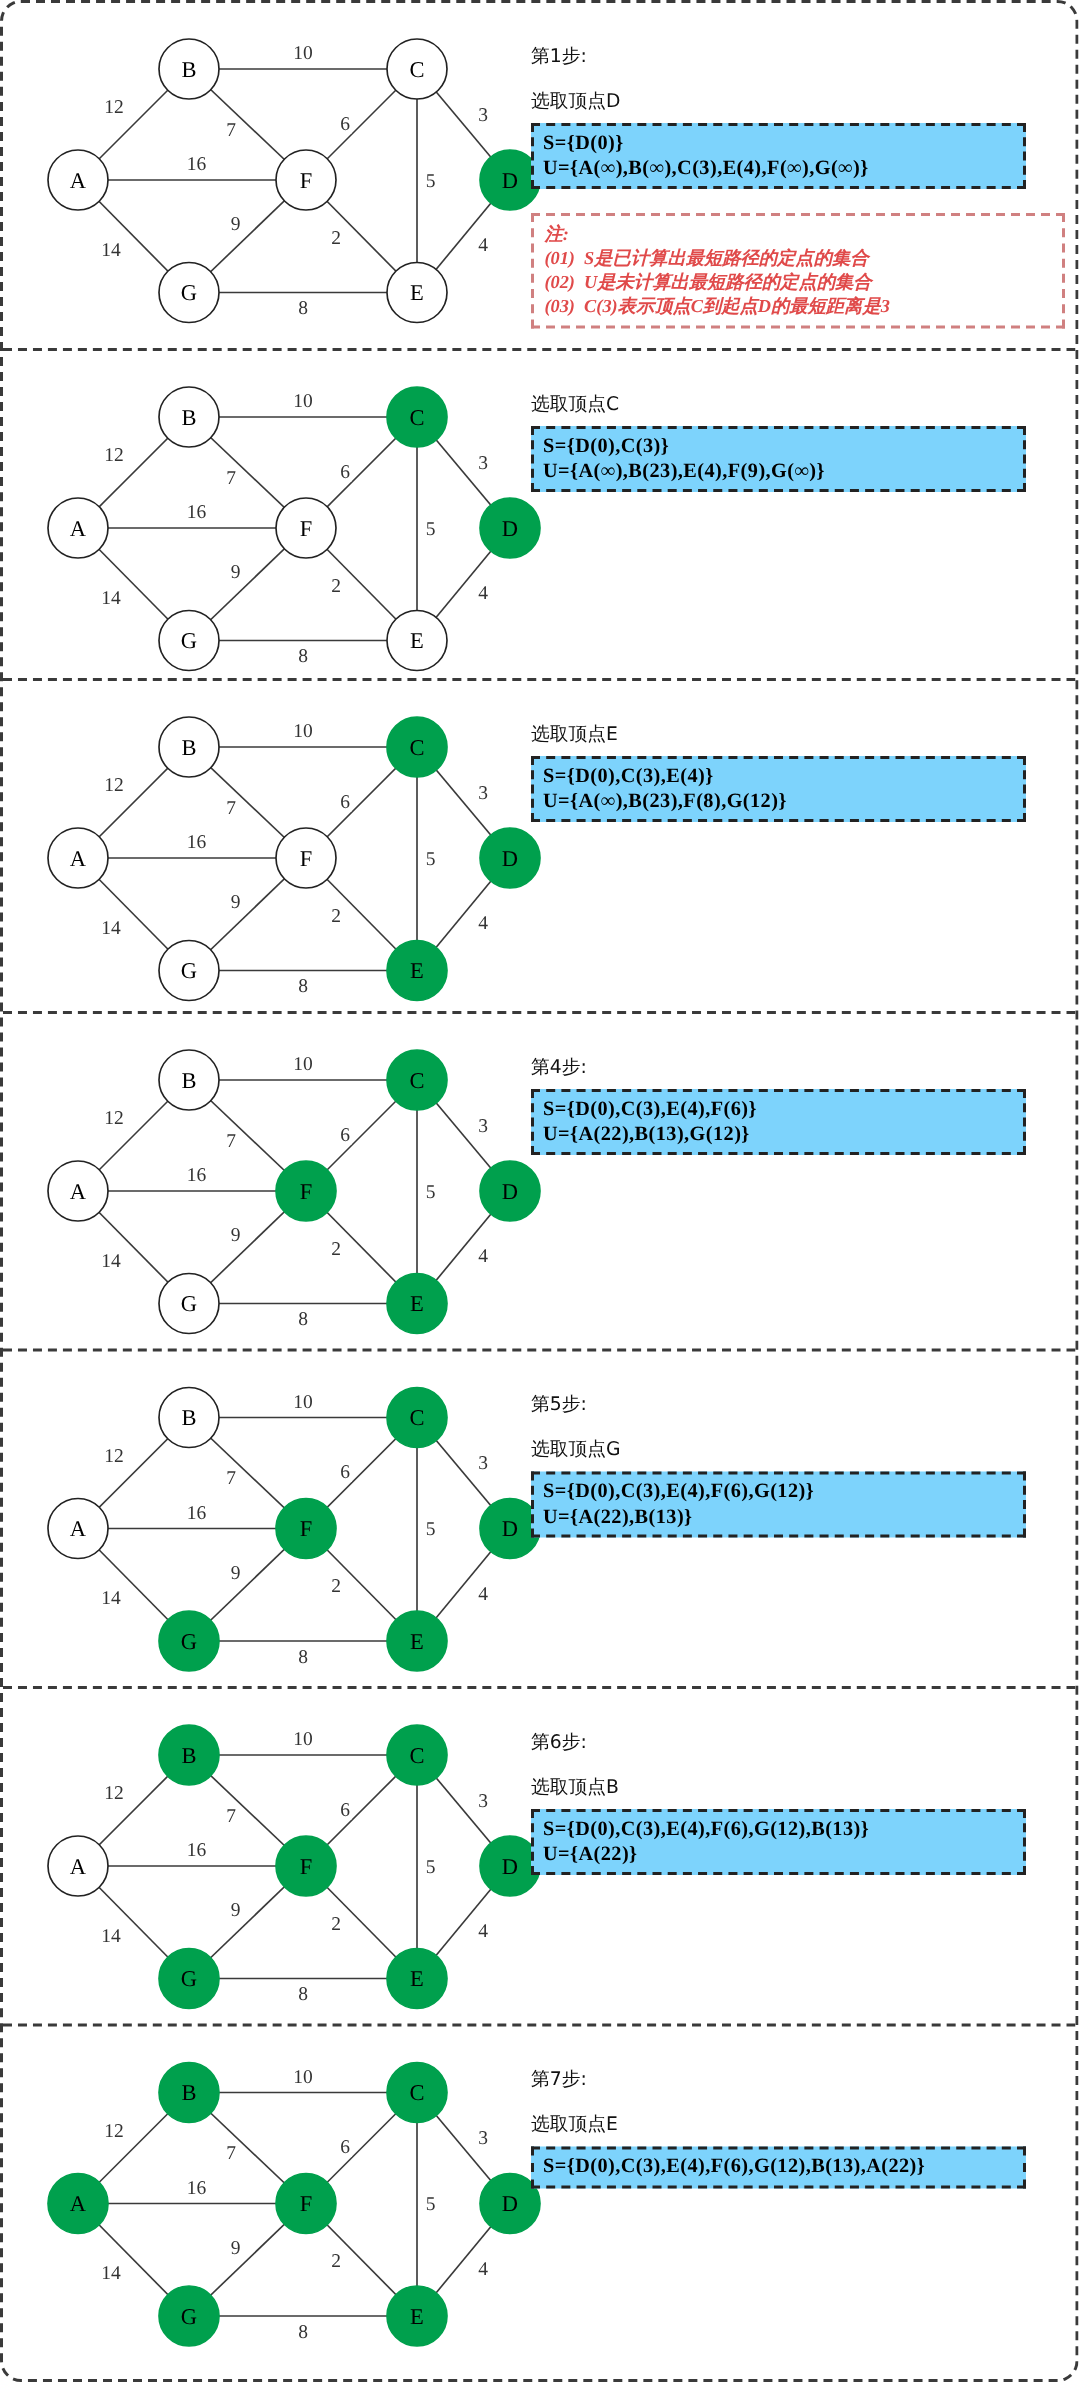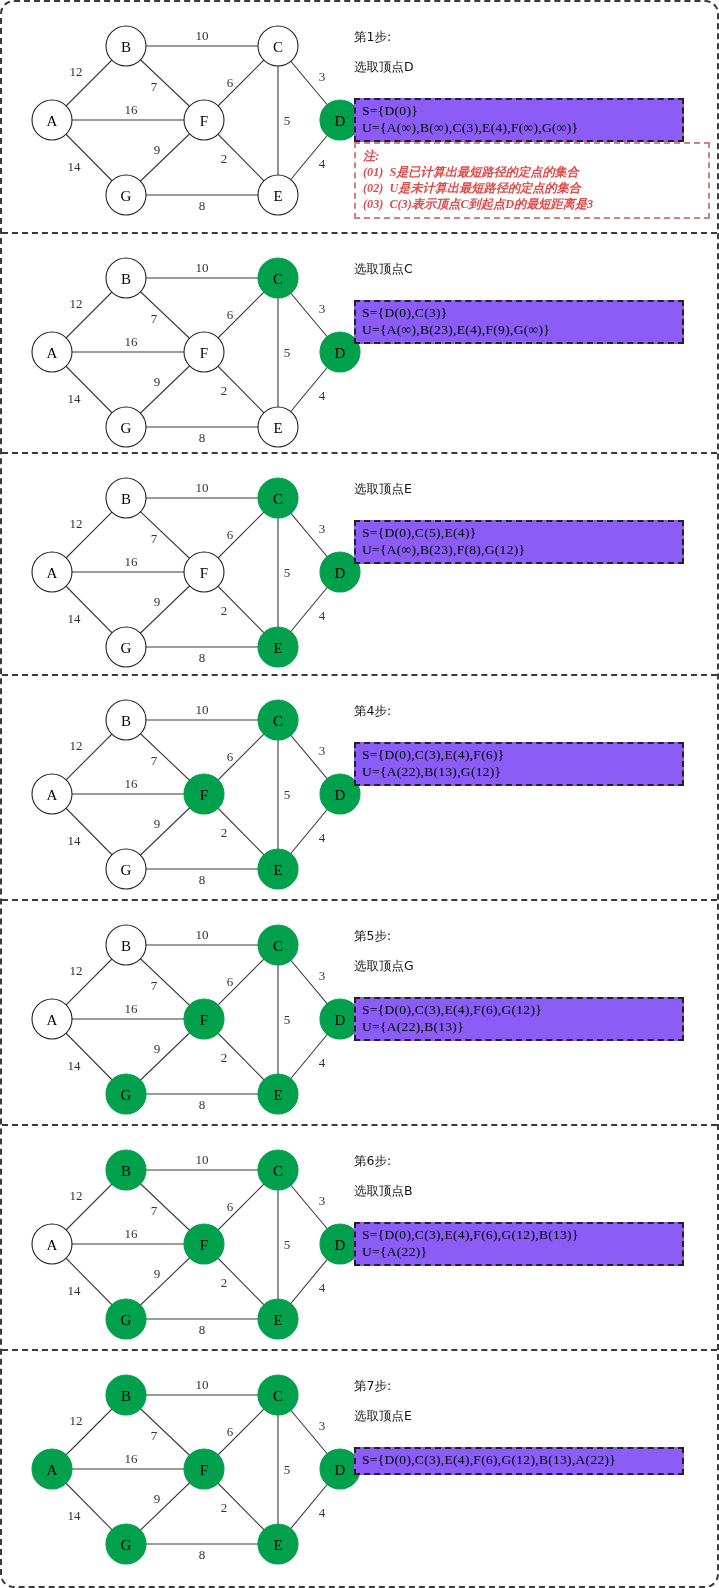--- a/index.html
+++ b/index.html
@@ -50,27 +50,28 @@
   }
   .step-title {
     font-family: "DejaVu Sans", "Liberation Sans", sans-serif;
     font-size: 12.5px;
     color: #111;
     line-height: 1.45;
     white-space: pre;
     margin-top: 12px;
   }
   .setbox {
-    margin-top: 22px;
-    background: #8b5cf6;
+    margin-top: 6px;
+    background: #7dd3fc;
     border: 2px dashed #222;
     padding: 3px 6px 4px 6px;
     display: inline-block;
     min-width: 330px;
     box-sizing: border-box;
+    font-weight: bold;
   }
   .setline {
     font-family: "Liberation Serif", "DejaVu Serif", serif;
     font-size: 13.5px;
     color: #000;
     line-height: 1.22;
     letter-spacing: 0.3px;
     white-space: pre;
   }
   .notebox {
@@ -364,21 +365,21 @@
             <g>
               <rect x="205.5" y="143" width="9" height="14" fill="#ffffff"></rect>
               <text x="210" y="150" class="wlabel">2</text>
             </g>
             <g>
               <rect x="183.5" y="190" width="9" height="14" fill="#ffffff"></rect>
               <text x="188" y="197" class="wlabel">8</text>
             </g>
           </svg>
         </div>
-        <div class="side"><div class="step-title">选取顶点E</div><div class="setbox"><div class="setline">S={D(0),C(5),E(4)}</div><div class="setline">U={A(∞),B(23),F(8),G(12)}</div></div></div>
+        <div class="side"><div class="step-title">选取顶点E</div><div class="setbox"><div class="setline">S={D(0),C(3),E(4)}</div><div class="setline">U={A(∞),B(23),F(8),G(12)}</div></div></div>
       </div>
       <div class="panel" style="height: 225px;">
         <div class="graph-wrap">
           <svg width="350" height="216" viewBox="0 0 350 216">
             <line x1="38" y1="112" x2="112" y2="38" stroke="#3a3a3a" stroke-width="1.1"></line>
             <line x1="38" y1="112" x2="190" y2="112" stroke="#3a3a3a" stroke-width="1.1"></line>
             <line x1="38" y1="112" x2="112" y2="187" stroke="#3a3a3a" stroke-width="1.1"></line>
             <line x1="112" y1="38" x2="264" y2="38" stroke="#3a3a3a" stroke-width="1.1"></line>
             <line x1="112" y1="38" x2="190" y2="112" stroke="#3a3a3a" stroke-width="1.1"></line>
             <line x1="264" y1="38" x2="190" y2="112" stroke="#3a3a3a" stroke-width="1.1"></line>

